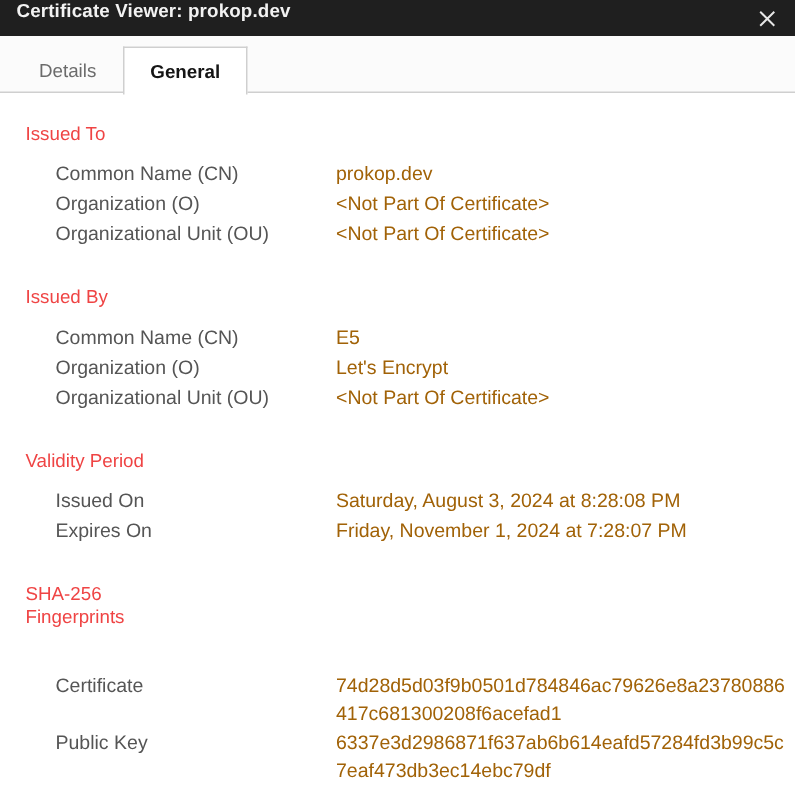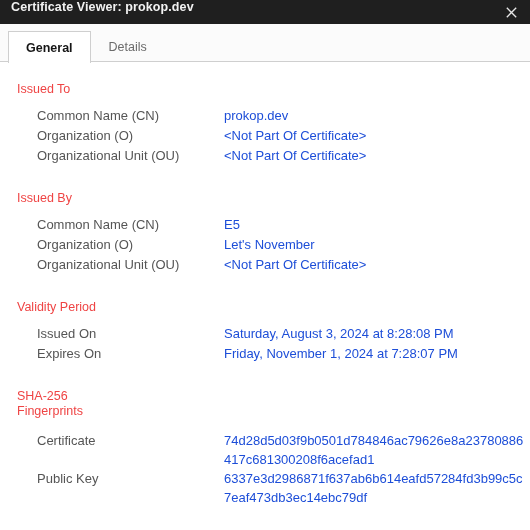--- a/index.html
+++ b/index.html
@@ -120,53 +120,53 @@
 
   .row-label {
     width: 188px;
     padding-left: 37px;
     color: #555555;
     flex: 0 0 188px;
     white-space: nowrap;
   }
 
   .row-value {
-    color: #1d4ed8;
+    color: #a16207;
     flex: 1 1 auto;
     padding-right: 4px;
     word-break: break-all;
     white-space: pre-line;
   }
 
   
-  .section.fingerprints .rows { margin-top: 12px; }
+  .section.fingerprints .rows { margin-top: 28px; }
   .section.fingerprints .row { line-height: 19px; }
 </style>
 </head>
 <body>
 
 <div id="titlebar">
   <span id="titlebar-text">Certificate Viewer: prokop.dev</span>
 
   <div id="close-button">
     <span>
       <svg width="11" height="11" viewBox="0 0 11 11" aria-hidden="true">
         <path d="M0.8 0.8 L10.2 10.2 M10.2 0.8 L0.8 10.2" stroke="#e6e6e6" stroke-width="1.3" fill="none"></path>
       </svg>
     </span>
   </div>
 </div>
 
 <div id="tabstrip">
+  <div class="tab">
+    <span>Details</span>
+  </div>
   <div class="tab active">
     <span>General</span>
   </div>
-  <div class="tab">
-    <span>Details</span>
-  </div>
 </div>
 
 <div id="content">
 
   <div class="section">
     <div class="section-title">Issued To</div>
     <div class="rows">
       <div class="row">
         <div class="row-label">Common Name (CN)</div>
         <div class="row-value">prokop.dev</div>
@@ -184,21 +184,21 @@
 
   <div class="section">
     <div class="section-title">Issued By</div>
     <div class="rows">
       <div class="row">
         <div class="row-label">Common Name (CN)</div>
         <div class="row-value">E5</div>
       </div>
       <div class="row">
         <div class="row-label">Organization (O)</div>
-        <div class="row-value">Let's November</div>
+        <div class="row-value">Let's Encrypt</div>
       </div>
       <div class="row">
         <div class="row-label">Organizational Unit (OU)</div>
         <div class="row-value">&lt;Not Part Of Certificate&gt;</div>
       </div>
     </div>
   </div>
 
   <div class="section">
     <div class="section-title">Validity Period</div>

